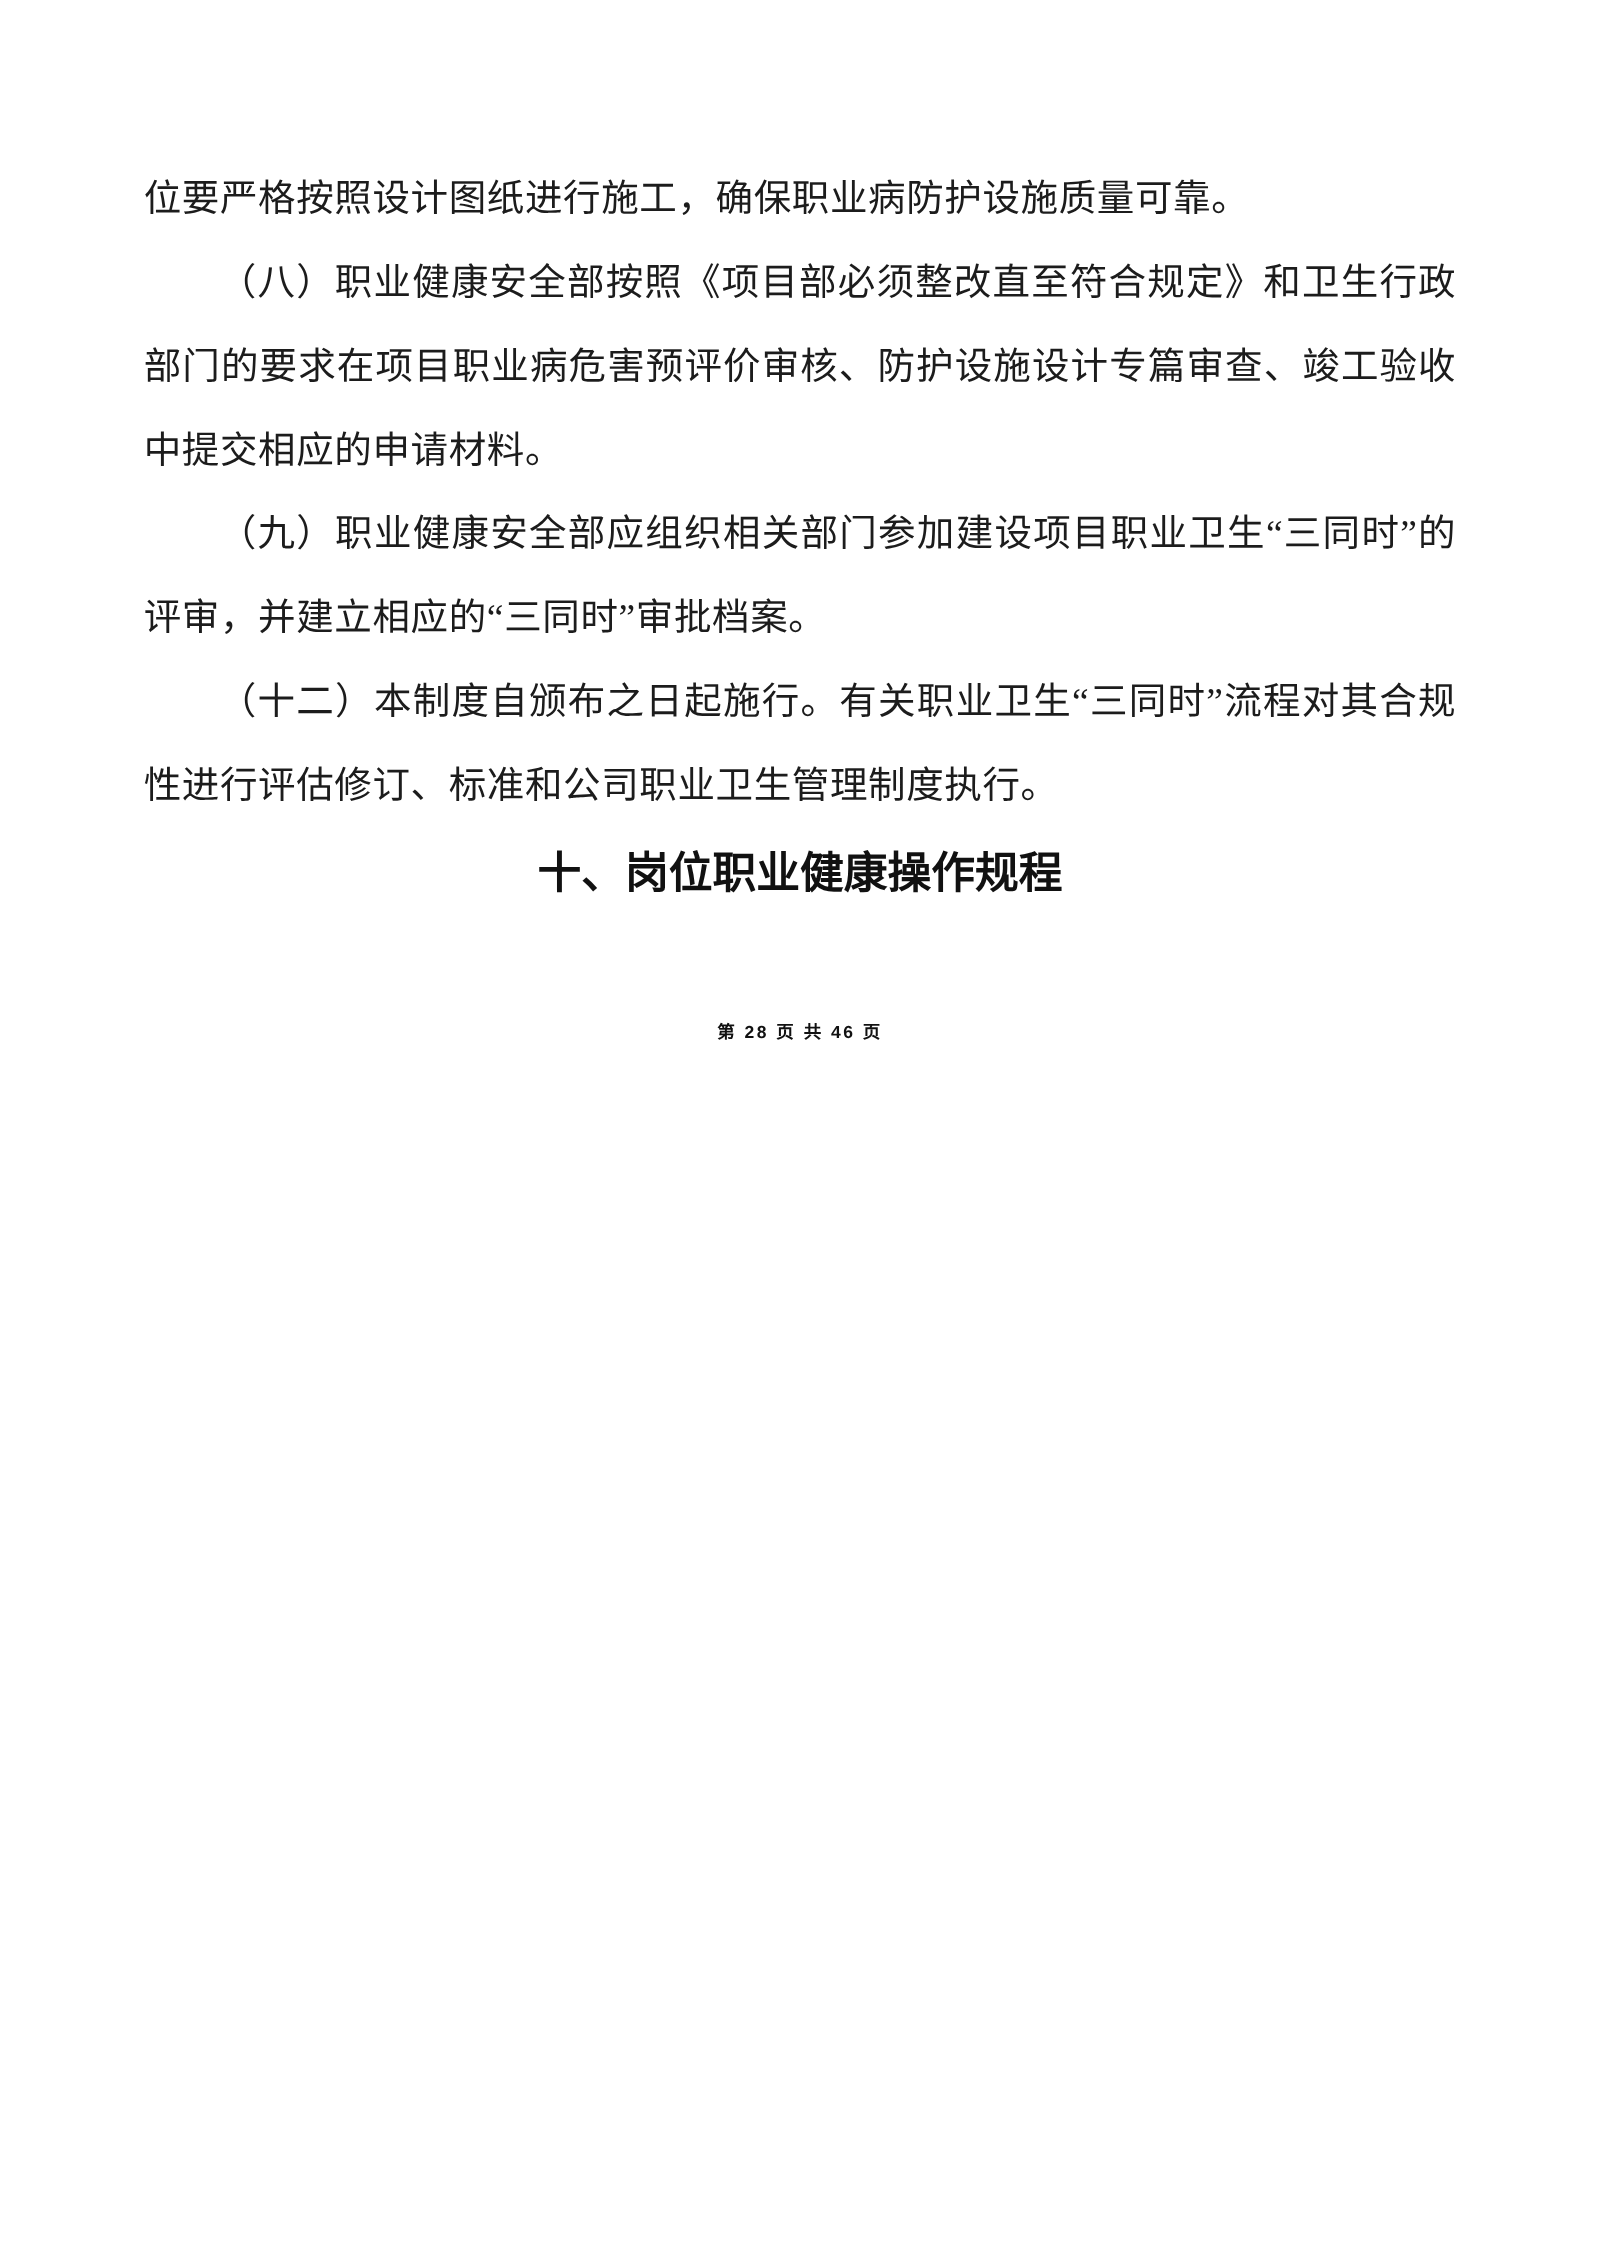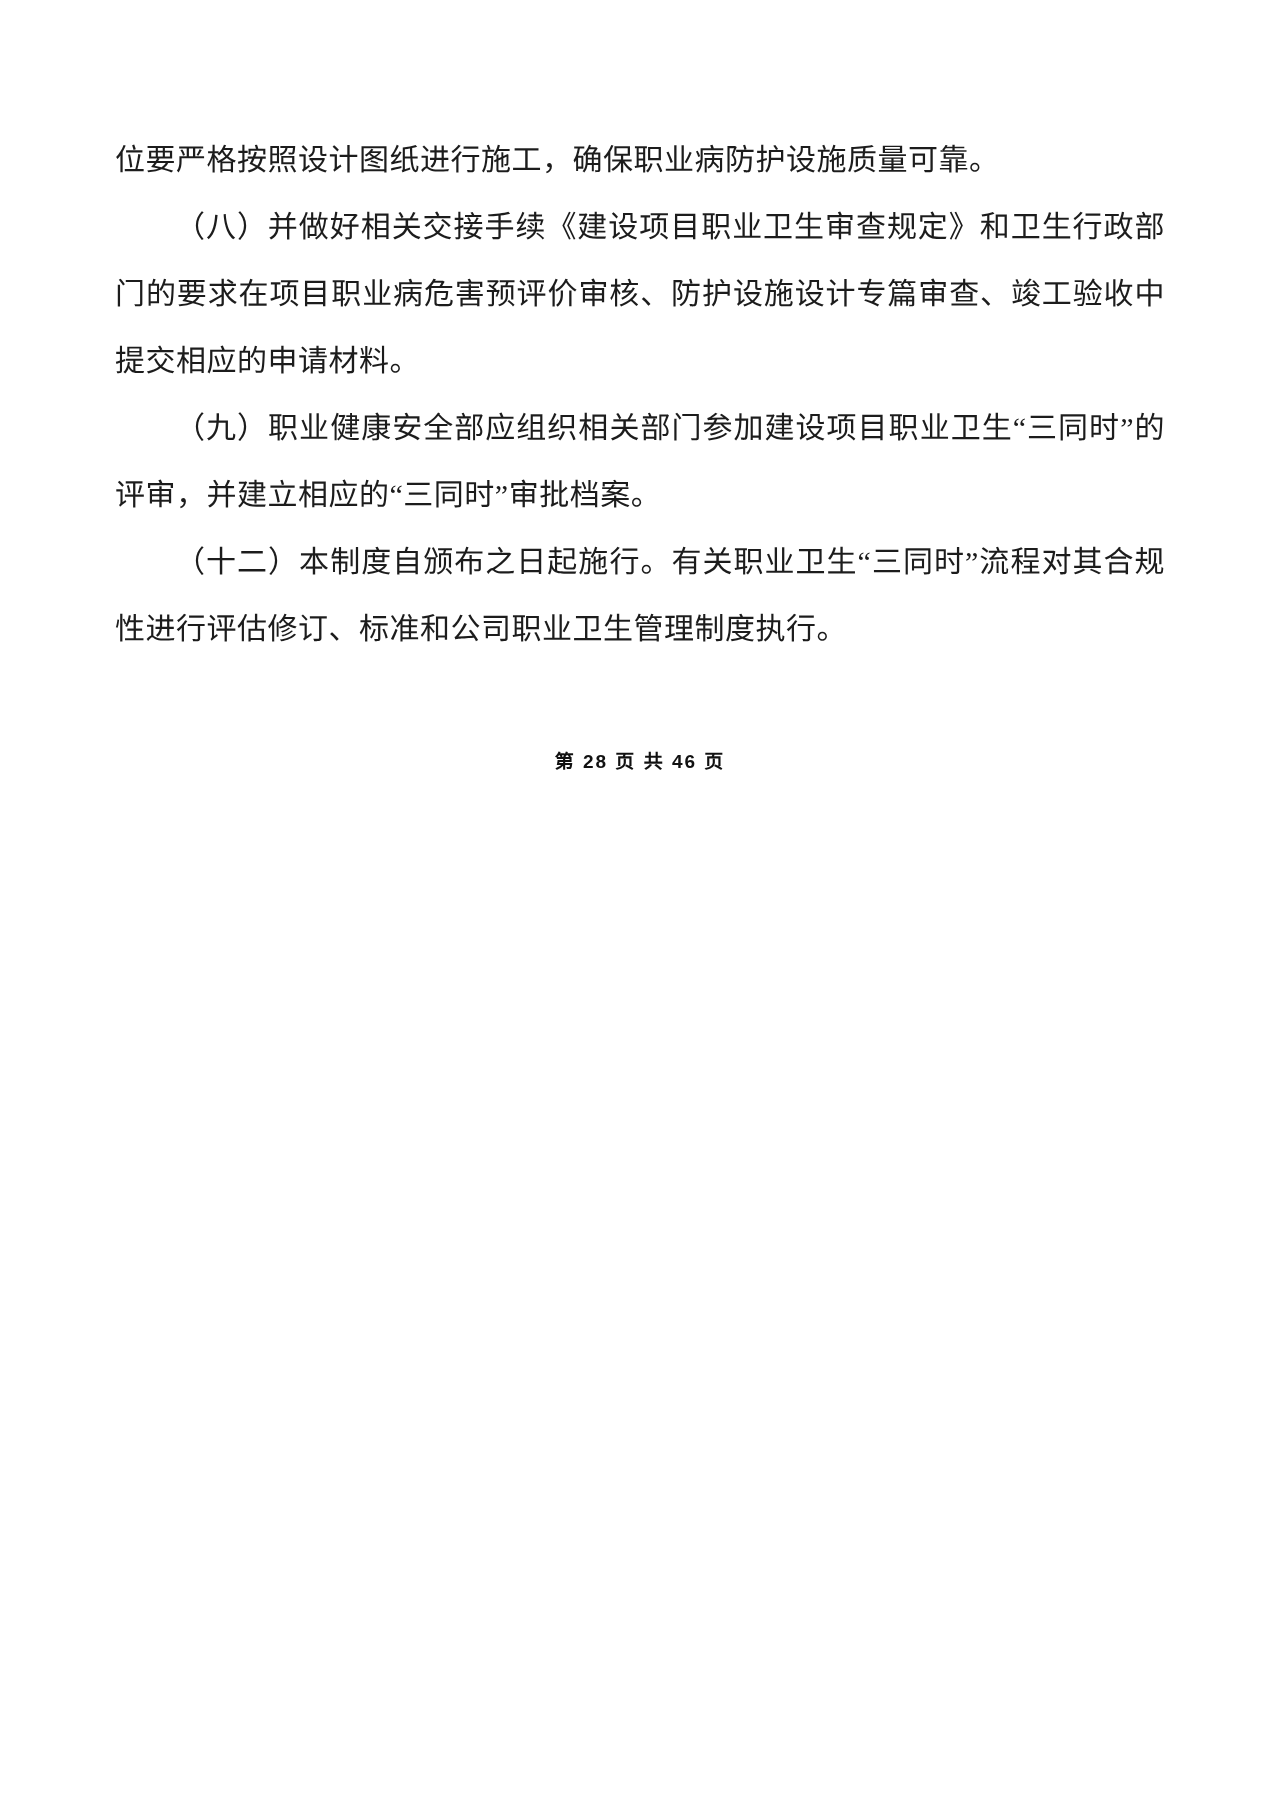--- a/index.html
+++ b/index.html
@@ -41,33 +41,34 @@
     font-size: 35px;
     line-height: 62px;
     text-align: center;
     color: #111111;
   }
   .page-footer {
     margin-top: 84px;
     text-align: center;
     font-family: "Liberation Sans", "DejaVu Sans", sans-serif;
     font-weight: bold;
-    font-size: 19px;
+    font-size: 14px;
     letter-spacing: 2px;
     color: #111111;
   }
 </style>
 </head>
 <body>
 
 <div class="page">
   <div class="doc-body">
     <p class="no-indent">位要严格按照设计图纸进行施工，确保职业病防护设施质量可靠。</p>
-    <p>（八）并做好相关交接手续《建设项目职业卫生审查规定》和卫生行政部门的要求在项目职业病危害预评价审核、防护设施设计专篇审查、竣工验收中提交相应的申请材料。</p>
+    <p>（八）职业健康安全部按照《项目部必须整改直至符合规定》和卫生行政部门的要求在项目职业病危害预评价审核、防护设施设计专篇审查、竣工验收中提交相应的申请材料。</p>
     <p>（九）职业健康安全部应组织相关部门参加建设项目职业卫生“三同时”的评审，并建立相应的“三同时”审批档案。</p>
     <p>（十二）本制度自颁布之日起施行。有关职业卫生“三同时”流程对其合规性进行评估修订、标准和公司职业卫生管理制度执行。</p>
   </div>
 
+  <h2 class="section-heading">十、岗位职业健康操作规程</h2>
 
   <div class="page-footer">
     <span>第 28 页 共 46 页</span>
   </div>
 </div>
 
 </body></html>

